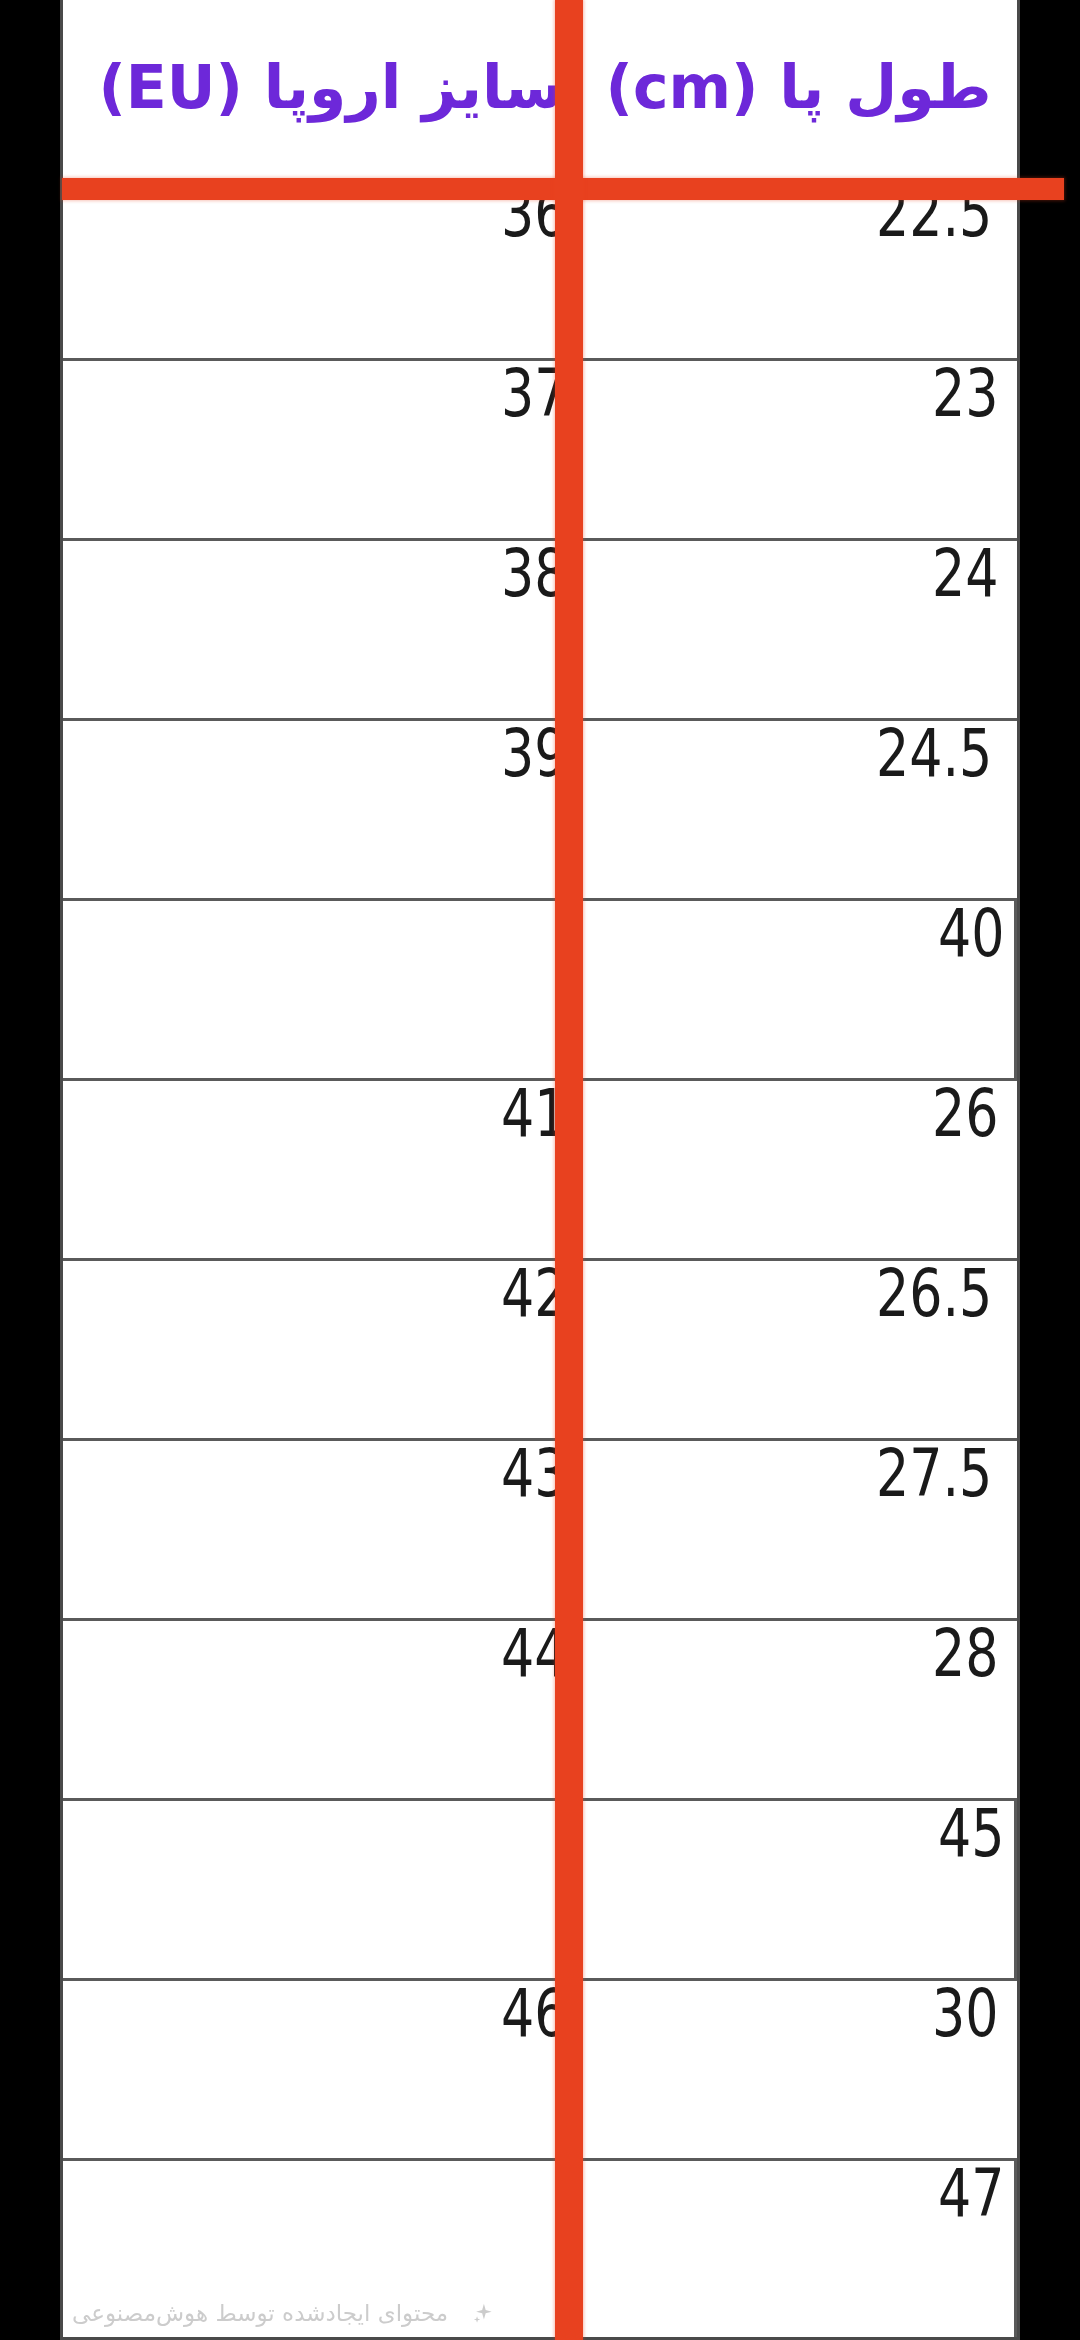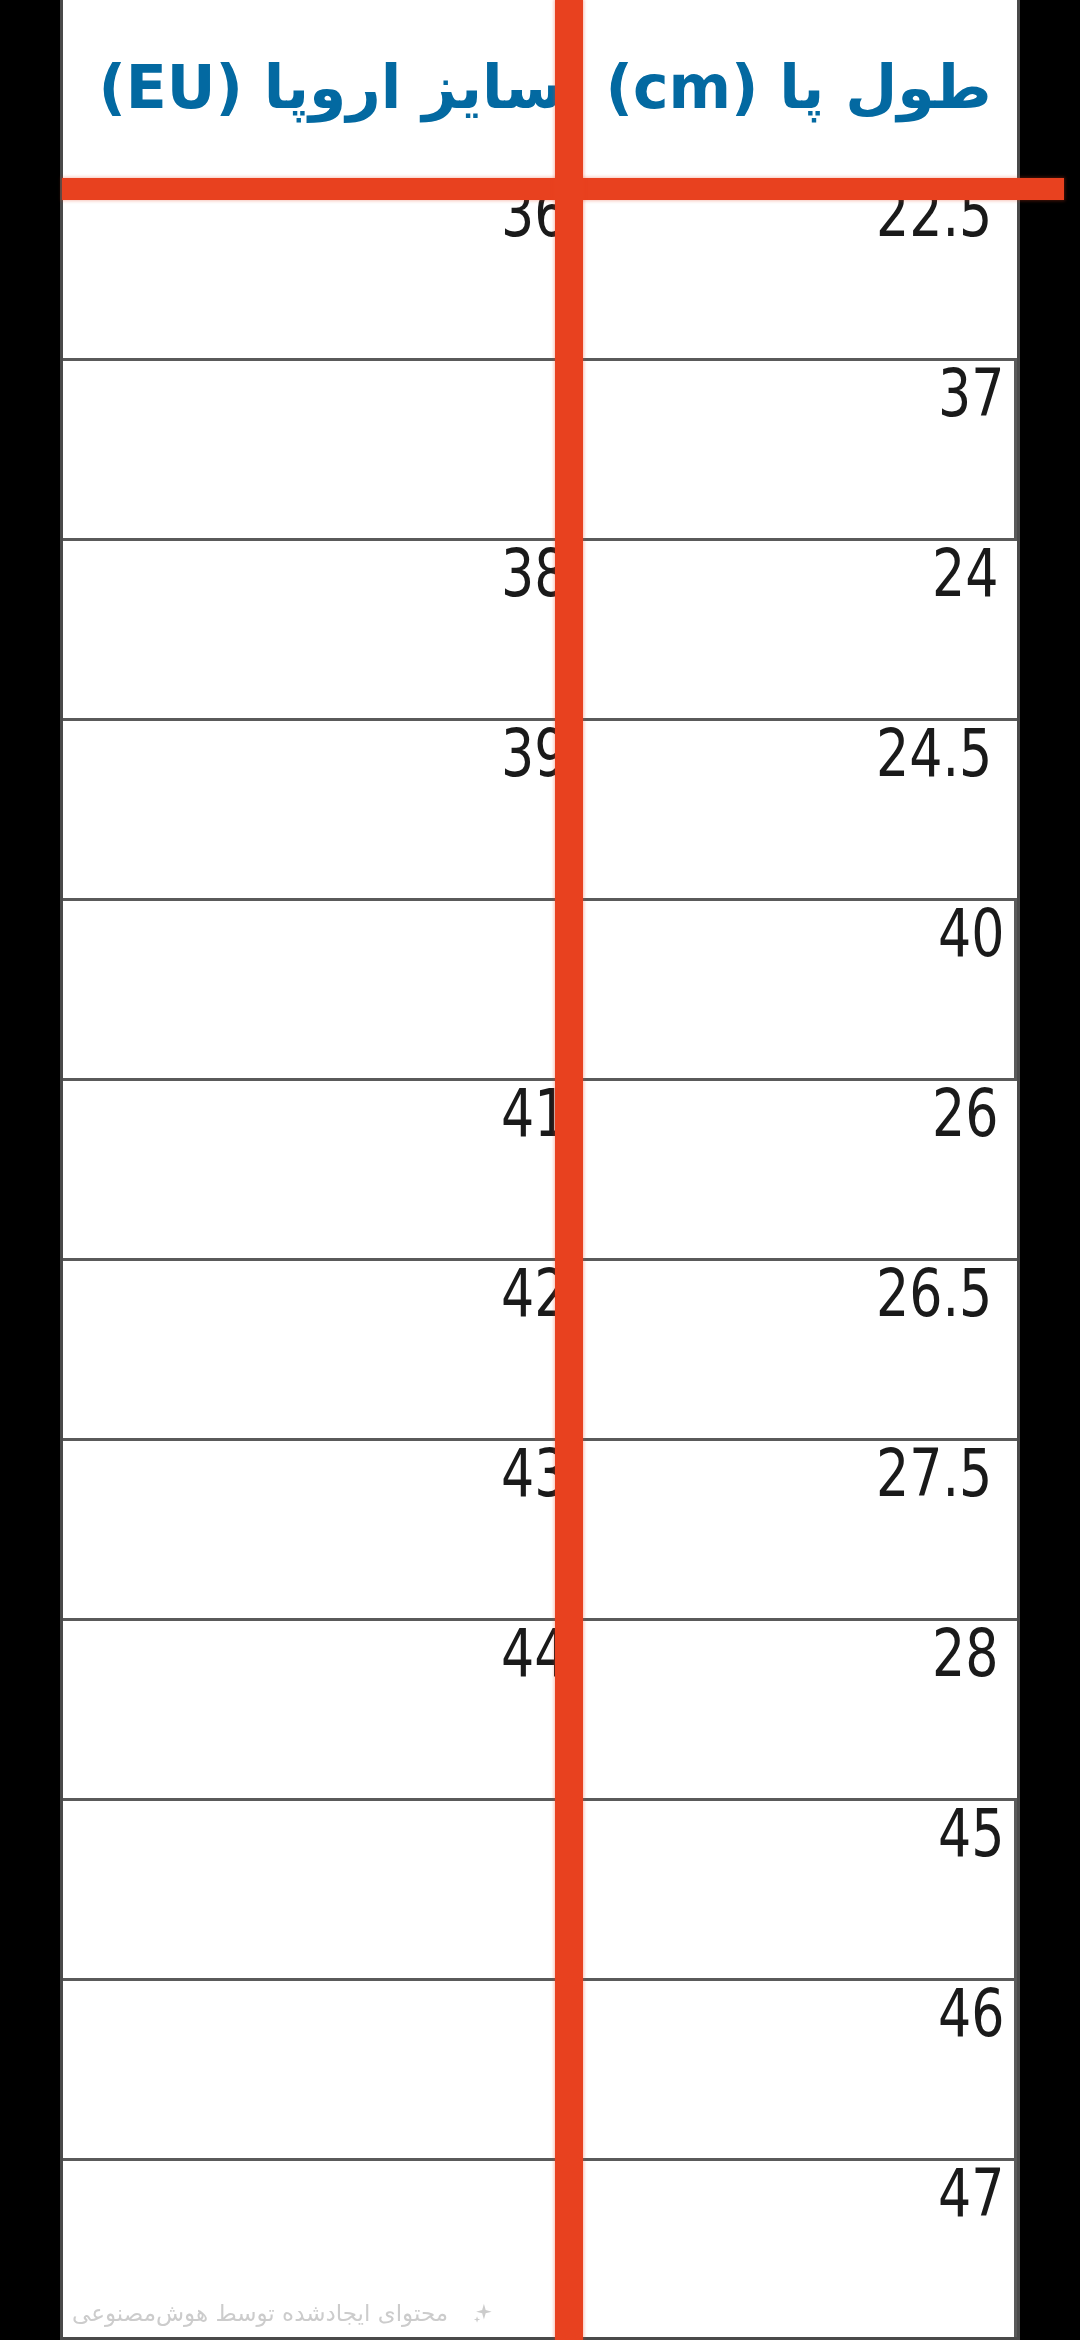--- a/index.html
+++ b/index.html
@@ -68,21 +68,21 @@
   
   .header-row .cell {
     justify-content: center;
     align-items: center;
     padding: 0 18px;
   }
   .hdr-text {
     font-family: "DejaVu Sans", sans-serif;
     font-weight: 700;
     font-size: 60px;
-    color: #0369a1;
+    color: #6d28d9;
     white-space: nowrap;
     direction: rtl;
     unicode-bidi: embed;
     line-height: 1.15;
     letter-spacing: 0px;
   }
 
   
   .data-row .cell {
     justify-content: flex-start;
@@ -168,20 +168,23 @@
     <div class="row data-row">
       <div class="cell col-cm">
         <span class="val">22.5</span>
       </div>
       <div class="cell col-eu">
         <span class="val">36</span>
       </div>
     </div>
 
     <div class="row data-row">
+      <div class="cell col-cm">
+        <span class="val">23</span>
+      </div>
       <div class="cell col-eu">
         <span class="val">37</span>
       </div>
     </div>
 
     <div class="row data-row">
       <div class="cell col-cm">
         <span class="val">24</span>
       </div>
       <div class="cell col-eu">
@@ -240,20 +243,23 @@
       </div>
     </div>
 
     <div class="row data-row">
       <div class="cell col-eu">
         <span class="val">45</span>
       </div>
     </div>
 
     <div class="row data-row">
+      <div class="cell col-cm">
+        <span class="val">30</span>
+      </div>
       <div class="cell col-eu">
         <span class="val">46</span>
       </div>
     </div>
 
     <div class="row data-row last">
       <div class="cell col-eu">
         <span class="val">47</span>
       </div>
     </div>

